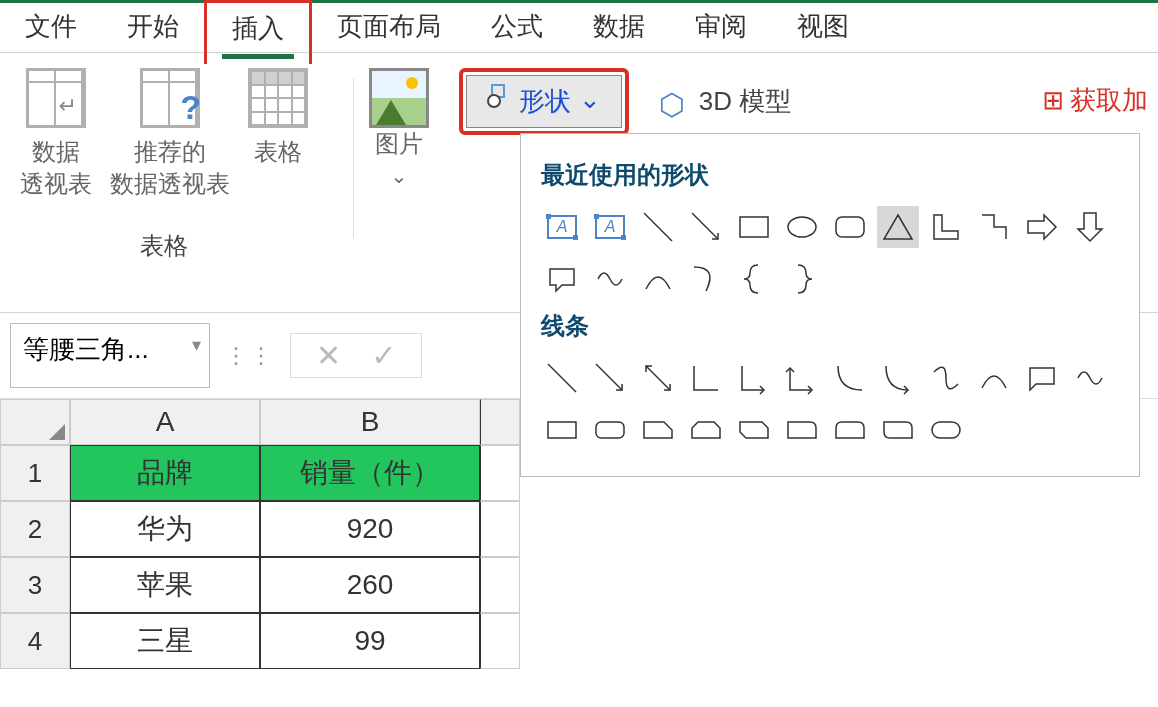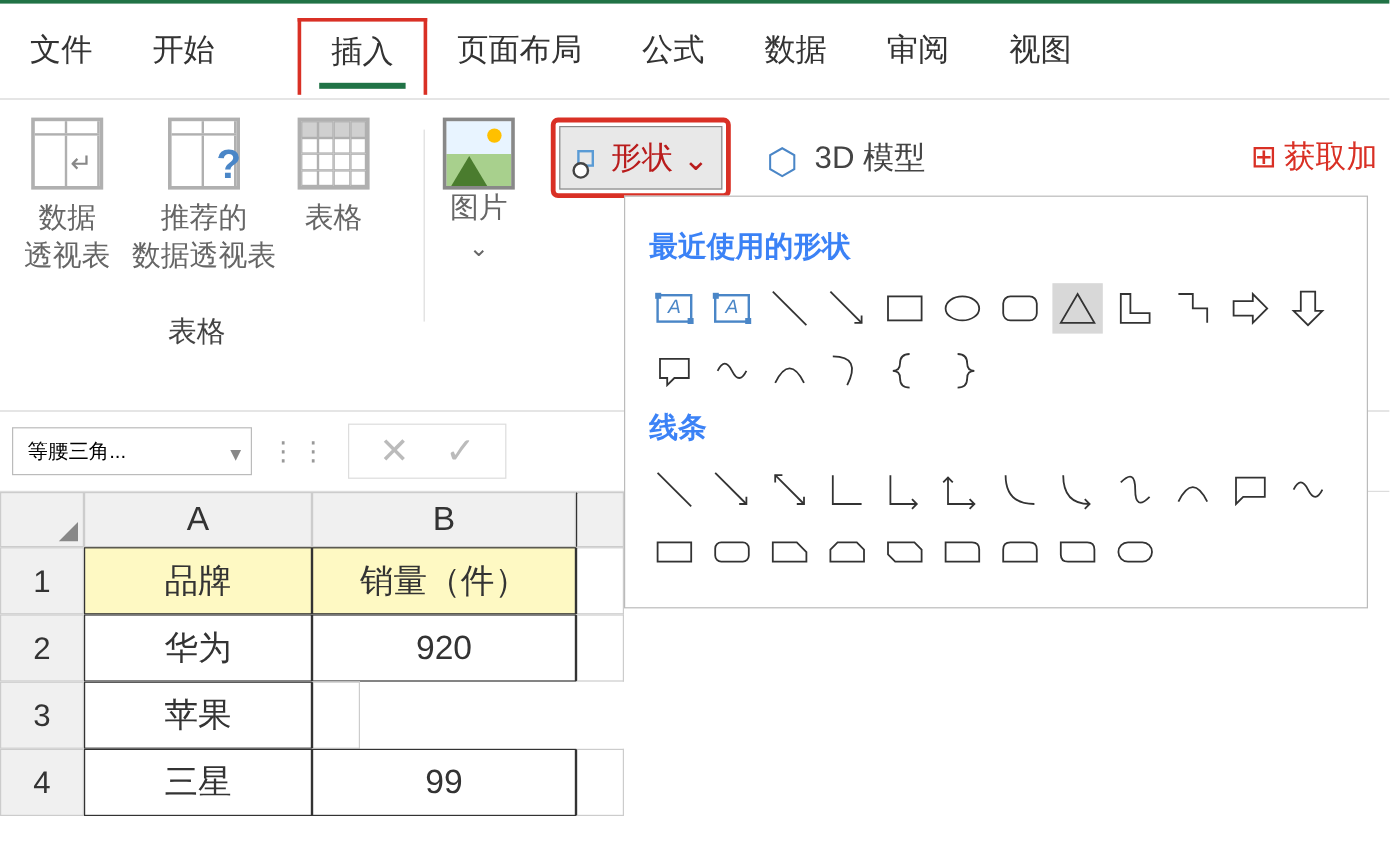--- a/index.html
+++ b/index.html
@@ -1,22 +1,22 @@
 <!DOCTYPE html>
 <html><head>
 <meta charset="utf-8">
 <style>
 * { margin: 0; padding: 0; box-sizing: border-box; font-family: "Microsoft YaHei", "SimSun", sans-serif; }
 body { background: #fff; width: 1158px; height: 707px; overflow: hidden; }
 
 .top-green-line { height: 3px; background: #217346; }
 
-.tabs { display: flex; align-items: center; padding: 8px 0 0 0; height: 80px; border-bottom: 1px solid #d4d4d4; }
+.tabs { display: flex; align-items: center; padding: 8px 0 0 0; height: 50px; border-bottom: 1px solid #d4d4d4; }
 .tab { padding: 8px 25px 18px 25px; font-size: 26px; color: #333; cursor: pointer; position: relative; }
-.tab.active { border: 3px solid #d93025; border-bottom: none; margin-left: 44px; }
+.tab.active { border: 3px solid #d93025; border-bottom: none; }
 .tab.active::after { content: ""; position: absolute; bottom: 5px; left: 15%; width: 70%; height: 5px; background: #217346; }
 
 .ribbon { display: flex; padding: 15px 20px 10px 20px; border-bottom: 1px solid #d4d4d4; height: 260px; position: relative; }
 
 .ribbon-group { display: flex; flex-direction: column; align-items: center; margin-right: 30px; }
 .ribbon-buttons-row { display: flex; gap: 18px; }
 .ribbon-btn { display: flex; flex-direction: column; align-items: center; color: #666; }
 .ribbon-btn-icon { width: 60px; height: 60px; border: 3px solid #b0b0b0; display: flex; flex-direction: column; margin-bottom: 8px; }
 .ribbon-btn-label { font-size: 24px; line-height: 32px; text-align: center; }
 .pivot-icon { position: relative; }
@@ -33,57 +33,57 @@
 .group-label { font-size: 24px; color: #444; margin-top: 30px; }
 
 .divider { width: 1px; background: #ddd; height: 160px; margin: 10px 15px; }
 
 .picture-icon { width: 60px; height: 60px; border: 3px solid #888; position: relative; background: linear-gradient(to bottom, #e8f4ff 50%, #a8d08d 50%); overflow:hidden; }
 .picture-icon .sun { position:absolute; top:6px; right:8px; width:12px; height:12px; border-radius:50%; background:#ffc000; }
 .picture-icon .mtn { position:absolute; bottom:0; left:4px; width:0; height:0; border-left:15px solid transparent; border-right:15px solid transparent; border-bottom:25px solid #4a7c2e; }
 .dropdown-caret { font-size: 20px; color: #666; margin-top: 4px; }
 
 .shapes-btn-wrap { border: 4px solid #d93025; border-radius: 6px; padding: 3px; }
-.shapes-btn { border: 1px solid #888; background: #e8e8e8; padding: 8px 10px; display:flex; align-items:flex-end; gap:8px; font-size:26px; color:#b91c1c; }
+.shapes-btn { border: 1px solid #888; background: #e8e8e8; padding: 8px 20px; display:flex; align-items:flex-start; gap:8px; font-size:26px; color:#1d4ed8; }
 .shapes-btn-icon { width:24px; height:24px; position:relative; }
 .shapes-btn-icon .sq { position:absolute; top:0; left:4px; width:14px; height:14px; border:2px solid #5a9bd5; }
 .shapes-btn-icon .ci { position:absolute; bottom:0; left:0; width:14px; height:14px; border:2px solid #444; border-radius:50%; background:#fff; }
 
 .model3d-btn { display:flex; align-items:center; gap:10px; font-size:26px; color:#444; margin-left:30px; }
 .cube-icon { width:30px; height:30px; color:#4a86c7; font-size:30px; }
 
 .addins-btn { position:absolute; right:10px; top:30px; display:flex; align-items:center; gap:6px; font-size:26px; color:#d93025; }
 
 .shapes-panel { position:absolute; top:80px; left:520px; width:620px; background:#fff; border:1px solid #bbb; padding:15px 20px; z-index:10; }
-.panel-section-title { font-size:24px; font-weight:bold; color:#3b82f6; margin: 10px 0 15px 0; }
+.panel-section-title { font-size:24px; font-weight:bold; color:#0c4a6e; margin: 10px 0 15px 0; }
 .shape-row { display:flex; gap:6px; flex-wrap:wrap; margin-bottom:10px; }
 .shape-item { width:42px; height:42px; display:flex; align-items:center; justify-content:center; color:#333; }
 .shape-item.selected { background:#d8d8d8; }
 .shape-item svg { width:36px; height:36px; stroke:#333; stroke-width:1.5; fill:none; }
 .textbox-shape { border:2px solid #4a86c7; width:30px; height:24px; font-size:16px; color:#4a86c7; display:flex; align-items:center; justify-content:center; position:relative; font-style:italic; }
 .textbox-shape::before, .textbox-shape::after { content:""; position:absolute; width:5px; height:5px; background:#4a86c7; }
 .textbox-shape::before { top:-3px; left:-3px; }
 .textbox-shape::after { bottom:-3px; right:-3px; }
 
 .formula-row { display:flex; align-items:center; padding:10px; gap:15px; border-bottom:1px solid #ddd; }
-.name-box { border:1px solid #bbb; padding:8px 30px 7px 12px; font-size:17px; width:200px; position:relative; background:#fff; }
+.name-box { border:1px solid #bbb; padding:8px 30px 20px 12px; font-size:26px; width:200px; position:relative; background:#fff; }
 .name-box::after { content:"▾"; position:absolute; right:8px; top:10px; color:#888; font-size:18px; }
 .fx-dots { color:#999; font-size:22px; letter-spacing:3px; }
 .fx-cancel { color:#bbb; font-size:30px; padding:0 15px; }
 .fx-check { color:#bbb; font-size:30px; padding:0 15px; }
 
 .sheet { display:flex; }
 .row-headers { display:flex; flex-direction:column; }
 .corner-cell { width:70px; height:46px; border:1px solid #ccc; background:#f0f0f0; position:relative; }
 .corner-cell::after { content:""; position:absolute; right:4px; bottom:4px; width:0; height:0; border-left:16px solid transparent; border-bottom:16px solid #888; }
 .row-header { width:70px; height:56px; border:1px solid #ccc; background:#f0f0f0; display:flex; align-items:center; justify-content:center; font-size:26px; color:#333; }
 .col-headers { display:flex; }
 .col-header { height:46px; border:1px solid #ccc; background:#f0f0f0; display:flex; align-items:center; justify-content:center; font-size:28px; color:#333; }
 .data-cell { height:56px; border:1px solid #333; display:flex; align-items:center; justify-content:center; font-size:28px; color:#333; background:#fff; }
-.data-cell.header-cell { background:#fef9c3; }
+.data-cell.header-cell { background:#22c55e; }
 .col-a { width:190px; }
 .col-b { width:220px; }
 .col-c { width:40px; border:1px solid #ccc; border-left:1px solid #333; }
 </style>
 </head>
 <body>
 
 <div class="top-green-line"></div>
 
 <div class="tabs">
@@ -436,20 +436,21 @@
       <div class="data-cell header-cell col-b">销量（件）</div>
       <div class="col-c" style="height:56px;background:#fff;"></div>
     </div>
     <div style="display:flex;">
       <div class="data-cell col-a">华为</div>
       <div class="data-cell col-b">920</div>
       <div class="col-c" style="height:56px;background:#fff;"></div>
     </div>
     <div style="display:flex;">
       <div class="data-cell col-a">苹果</div>
+      <div class="data-cell col-b">260</div>
       <div class="col-c" style="height:56px;background:#fff;"></div>
     </div>
     <div style="display:flex;">
       <div class="data-cell col-a">三星</div>
       <div class="data-cell col-b">99</div>
       <div class="col-c" style="height:56px;background:#fff;"></div>
     </div>
   </div>
 </div>
 

